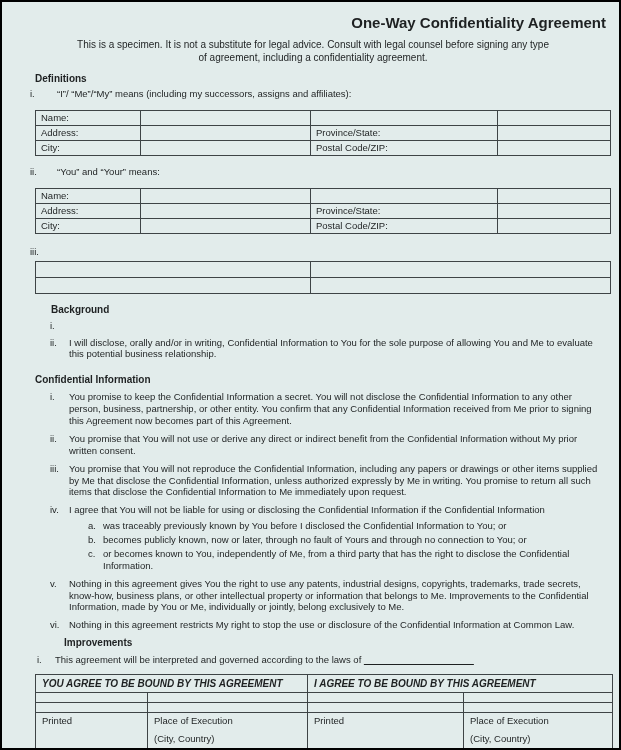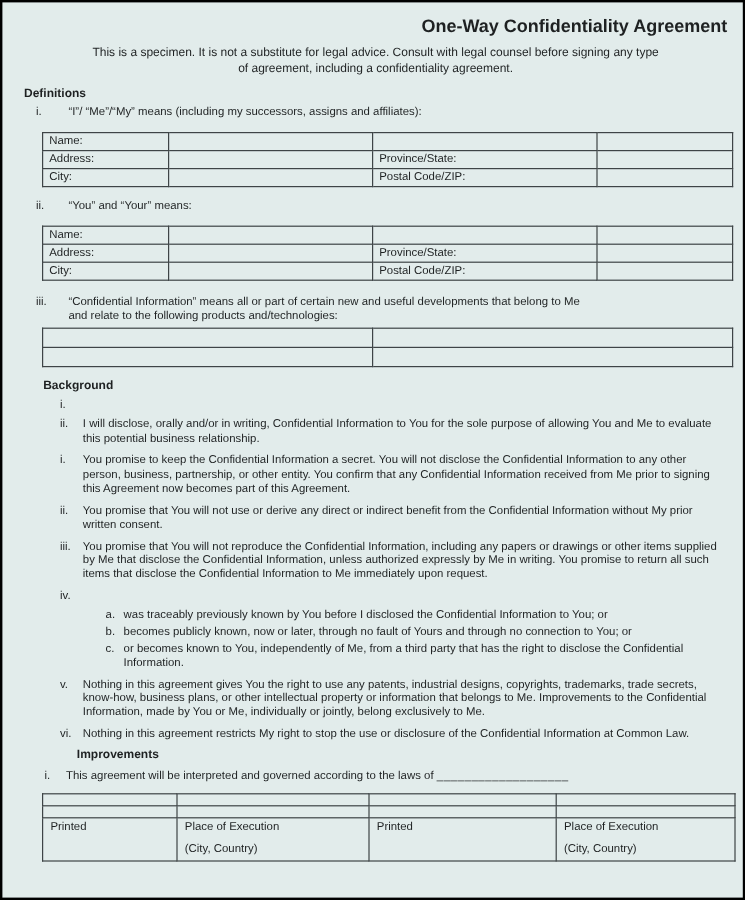--- a/index.html
+++ b/index.html
@@ -8,21 +8,21 @@
   .page {
     width: 621px; height: 750px;
     border: 2px solid var(--page-border, #000000);
     background: var(--bg, #e2eceb);
     color: var(--text, #1e2122);
     padding: 10px 13px 8px 18px;
     overflow: hidden;
   }
   .doc-title { text-align: right; font-weight: bold; font-size: 15px; margin-top: 2px; }
   .disclaimer { text-align: center; font-size: 10px; line-height: 1.25; max-width: 480px; margin: 8px auto 0; }
-  .sec-heading { font-size: 10px; font-weight: bold; margin-top: 9px; }
+  .sec-heading { font-size: 10px; font-weight: bold; margin-top: 9px; margin-left: 15px; }
   .sec-heading.bg { margin-top: 10px; padding-left: 16px; }
   .sec-heading.ci { margin-top: 14px; }
 
   .ditem { display: flex; margin: 4px 0 0 10px; font-size: 9.5px; line-height: 1.25; }
   .ditem .marker { width: 27px; flex: none; }
   .ditem.d2 { margin-top: 10px; }
   .ditem.d3 { margin-top: 12px; }
   .ditem.d3 .txt { max-width: 440px; }
 
   .litem { display: flex; margin: 5px 0 0 30px; font-size: 9.5px; line-height: 1.25; }
@@ -36,21 +36,21 @@
   td { border: 1px solid var(--line, #3e4446); font-size: 9.5px; padding: 1px 5px; vertical-align: middle; }
 
   .party-table { width: 575px; margin: 10px 0 0 15px; }
   .party-table td { height: 15px; }
   .tech-table { width: 575px; margin: 3px 0 0 15px; }
   .tech-table td { height: 16px; }
 
   .jur-heading { font-size: 10px; font-weight: bold; margin: 6px 0 0 44px; }
   .jur-item { display: flex; margin: 6px 0 0 17px; font-size: 9.5px; }
   .jur-item .marker { width: 18px; flex: none; }
-  .fill-blank { letter-spacing: 0.5px; }
+  .fill-blank { letter-spacing: 0.5px; text-decoration: underline; }
 
   .sig-table { width: 577px; margin: 9px 0 0 15px; }
   .sig-table td { padding: 1px 6px; }
   .sig-header td { font-weight: bold; font-style: italic; font-size: 10px; height: 18px; }
   .sig-empty td { height: 10px; }
   .sig-label td { height: 15px; }
   .sig-printed td { height: 36px; vertical-align: top; padding-top: 2px; }
   .place-line2 { display: block; margin-top: 7px; }
 </style>
 </head>
@@ -126,21 +126,20 @@
       <td>City:</td>
       <td></td>
       <td>Postal Code/ZIP:</td>
       <td></td>
     </tr>
   </tbody>
     </table>
 
   <div class="ditem d3">
     <span class="marker">iii.</span>
-    <span class="txt">“Confidential Information” means all or part of certain new and useful developments that belong to Me and relate to the following products and/technologies:</span>
   </div>
 
   <table class="tech-table">
     <colgroup>
         <col style="width:275px">
         <col style="width:300px">
       </colgroup>
     <tbody>
         <tr>
       <td></td>
@@ -156,35 +155,37 @@
   <div class="sec-heading bg">Background</div>
 
   <div class="litem">
     <span class="marker">i.</span>
   </div>
   <div class="litem">
     <span class="marker">ii.</span>
     <span class="txt">I will disclose, orally and/or in writing, Confidential Information to You for the sole purpose of allowing You and Me to evaluate this potential business relationship.</span>
   </div>
 
+  <div class="sec-heading ci">Confidential Information</div>
 
   <div class="litem ci">
     <span class="marker">i.</span>
     <span class="txt">You promise to keep the Confidential Information a secret. You will not disclose the Confidential Information to any other person, business, partnership, or other entity. You confirm that any Confidential Information received from Me prior to signing this Agreement now becomes part of this Agreement.</span>
   </div>
   <div class="litem ci">
     <span class="marker">ii.</span>
     <span class="txt">You promise that You will not use or derive any direct or indirect benefit from the Confidential Information without My prior written consent.</span>
   </div>
   <div class="litem ci">
     <span class="marker">iii.</span>
     <span class="txt">You promise that You will not reproduce the Confidential Information, including any papers or drawings or other items supplied by Me that disclose the Confidential Information, unless authorized expressly by Me in writing. You promise to return all such items that disclose the Confidential Information to Me immediately upon request.</span>
   </div>
   <div class="litem ci">
     <span class="marker">iv.</span>
+    <span class="txt">I agree that You will not be liable for using or disclosing the Confidential Information if the Confidential Information</span>
   </div>
 
   <div class="subitem sub-first">
     <span class="marker">a.</span>
     <span class="txt">was traceably previously known by You before I disclosed the Confidential Information to You; or</span>
   </div>
   <div class="subitem">
     <span class="marker">b.</span>
     <span class="txt">becomes publicly known, now or later, through no fault of Yours and through no connection to You; or</span>
   </div>
@@ -210,20 +211,24 @@
   </div>
 
   <table class="sig-table">
     <colgroup>
         <col style="width:112px">
         <col style="width:160px">
         <col style="width:156px">
         <col style="width:149px">
       </colgroup>
     <tbody>
+        <tr class="sig-header">
+      <td colspan="2">YOU AGREE TO BE BOUND BY THIS AGREEMENT</td>
+      <td colspan="2">I AGREE TO BE BOUND BY THIS AGREEMENT</td>
+    </tr>
     <tr class="sig-empty">
       <td></td>
       <td></td>
       <td></td>
       <td></td>
     </tr>
     <tr class="sig-empty">
       <td></td>
       <td></td>
       <td></td>

